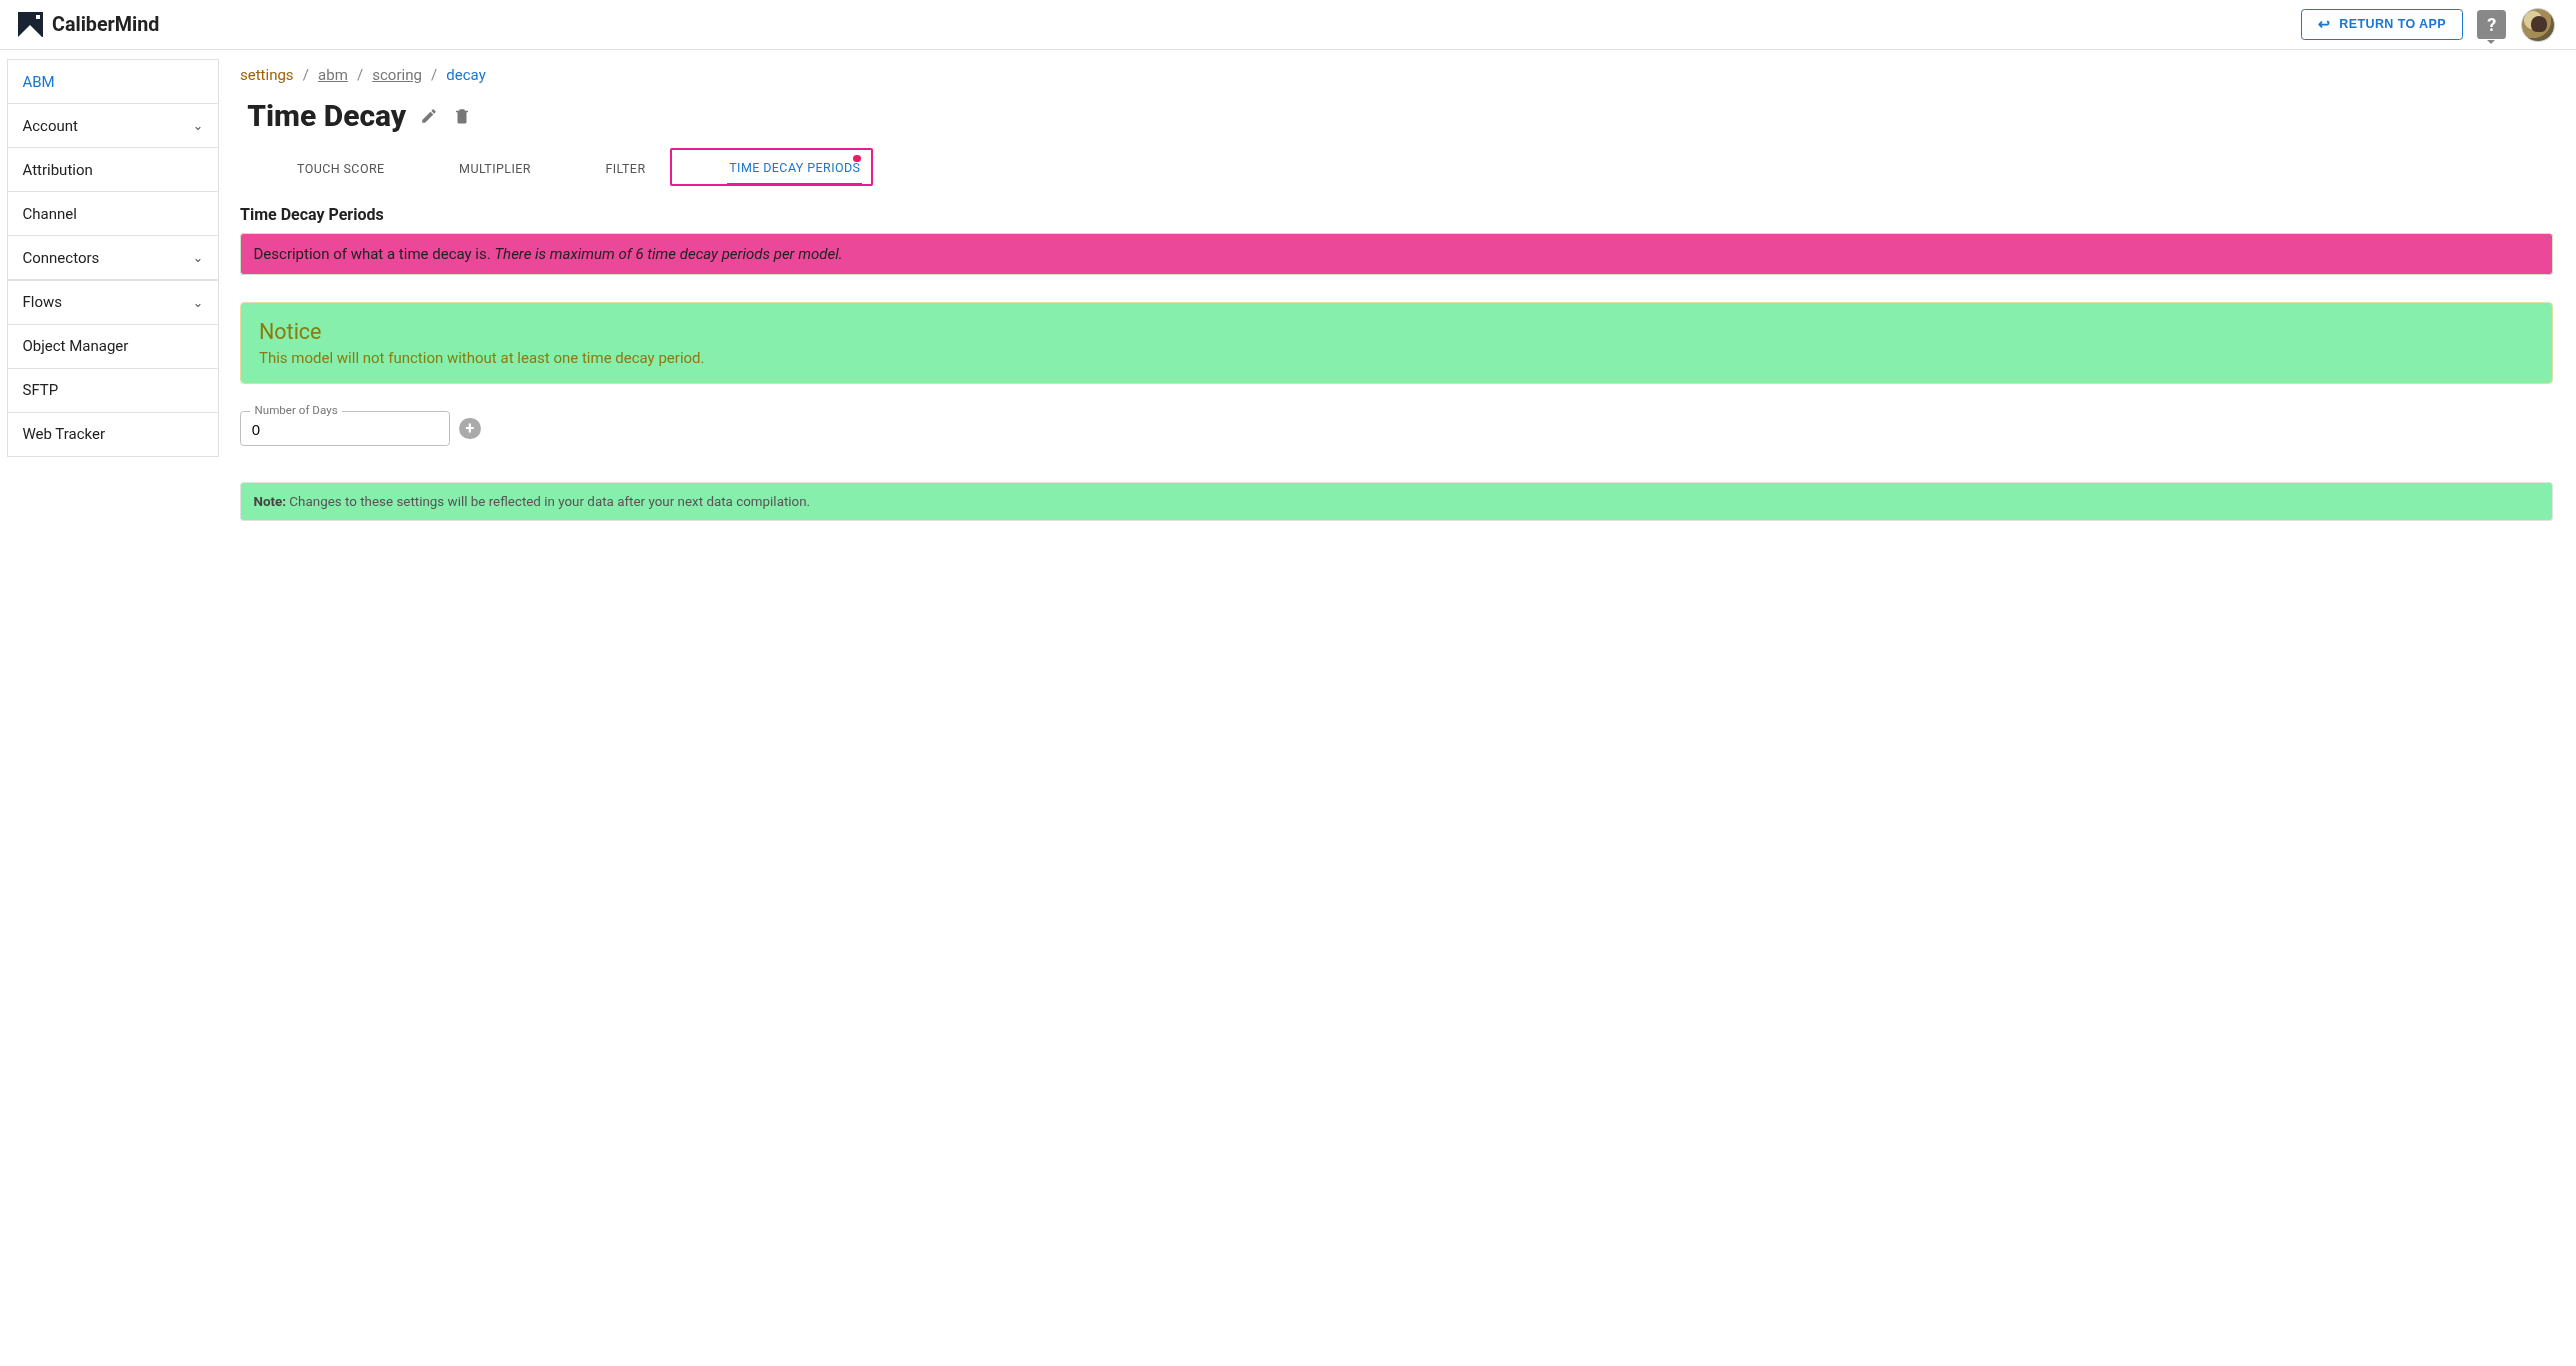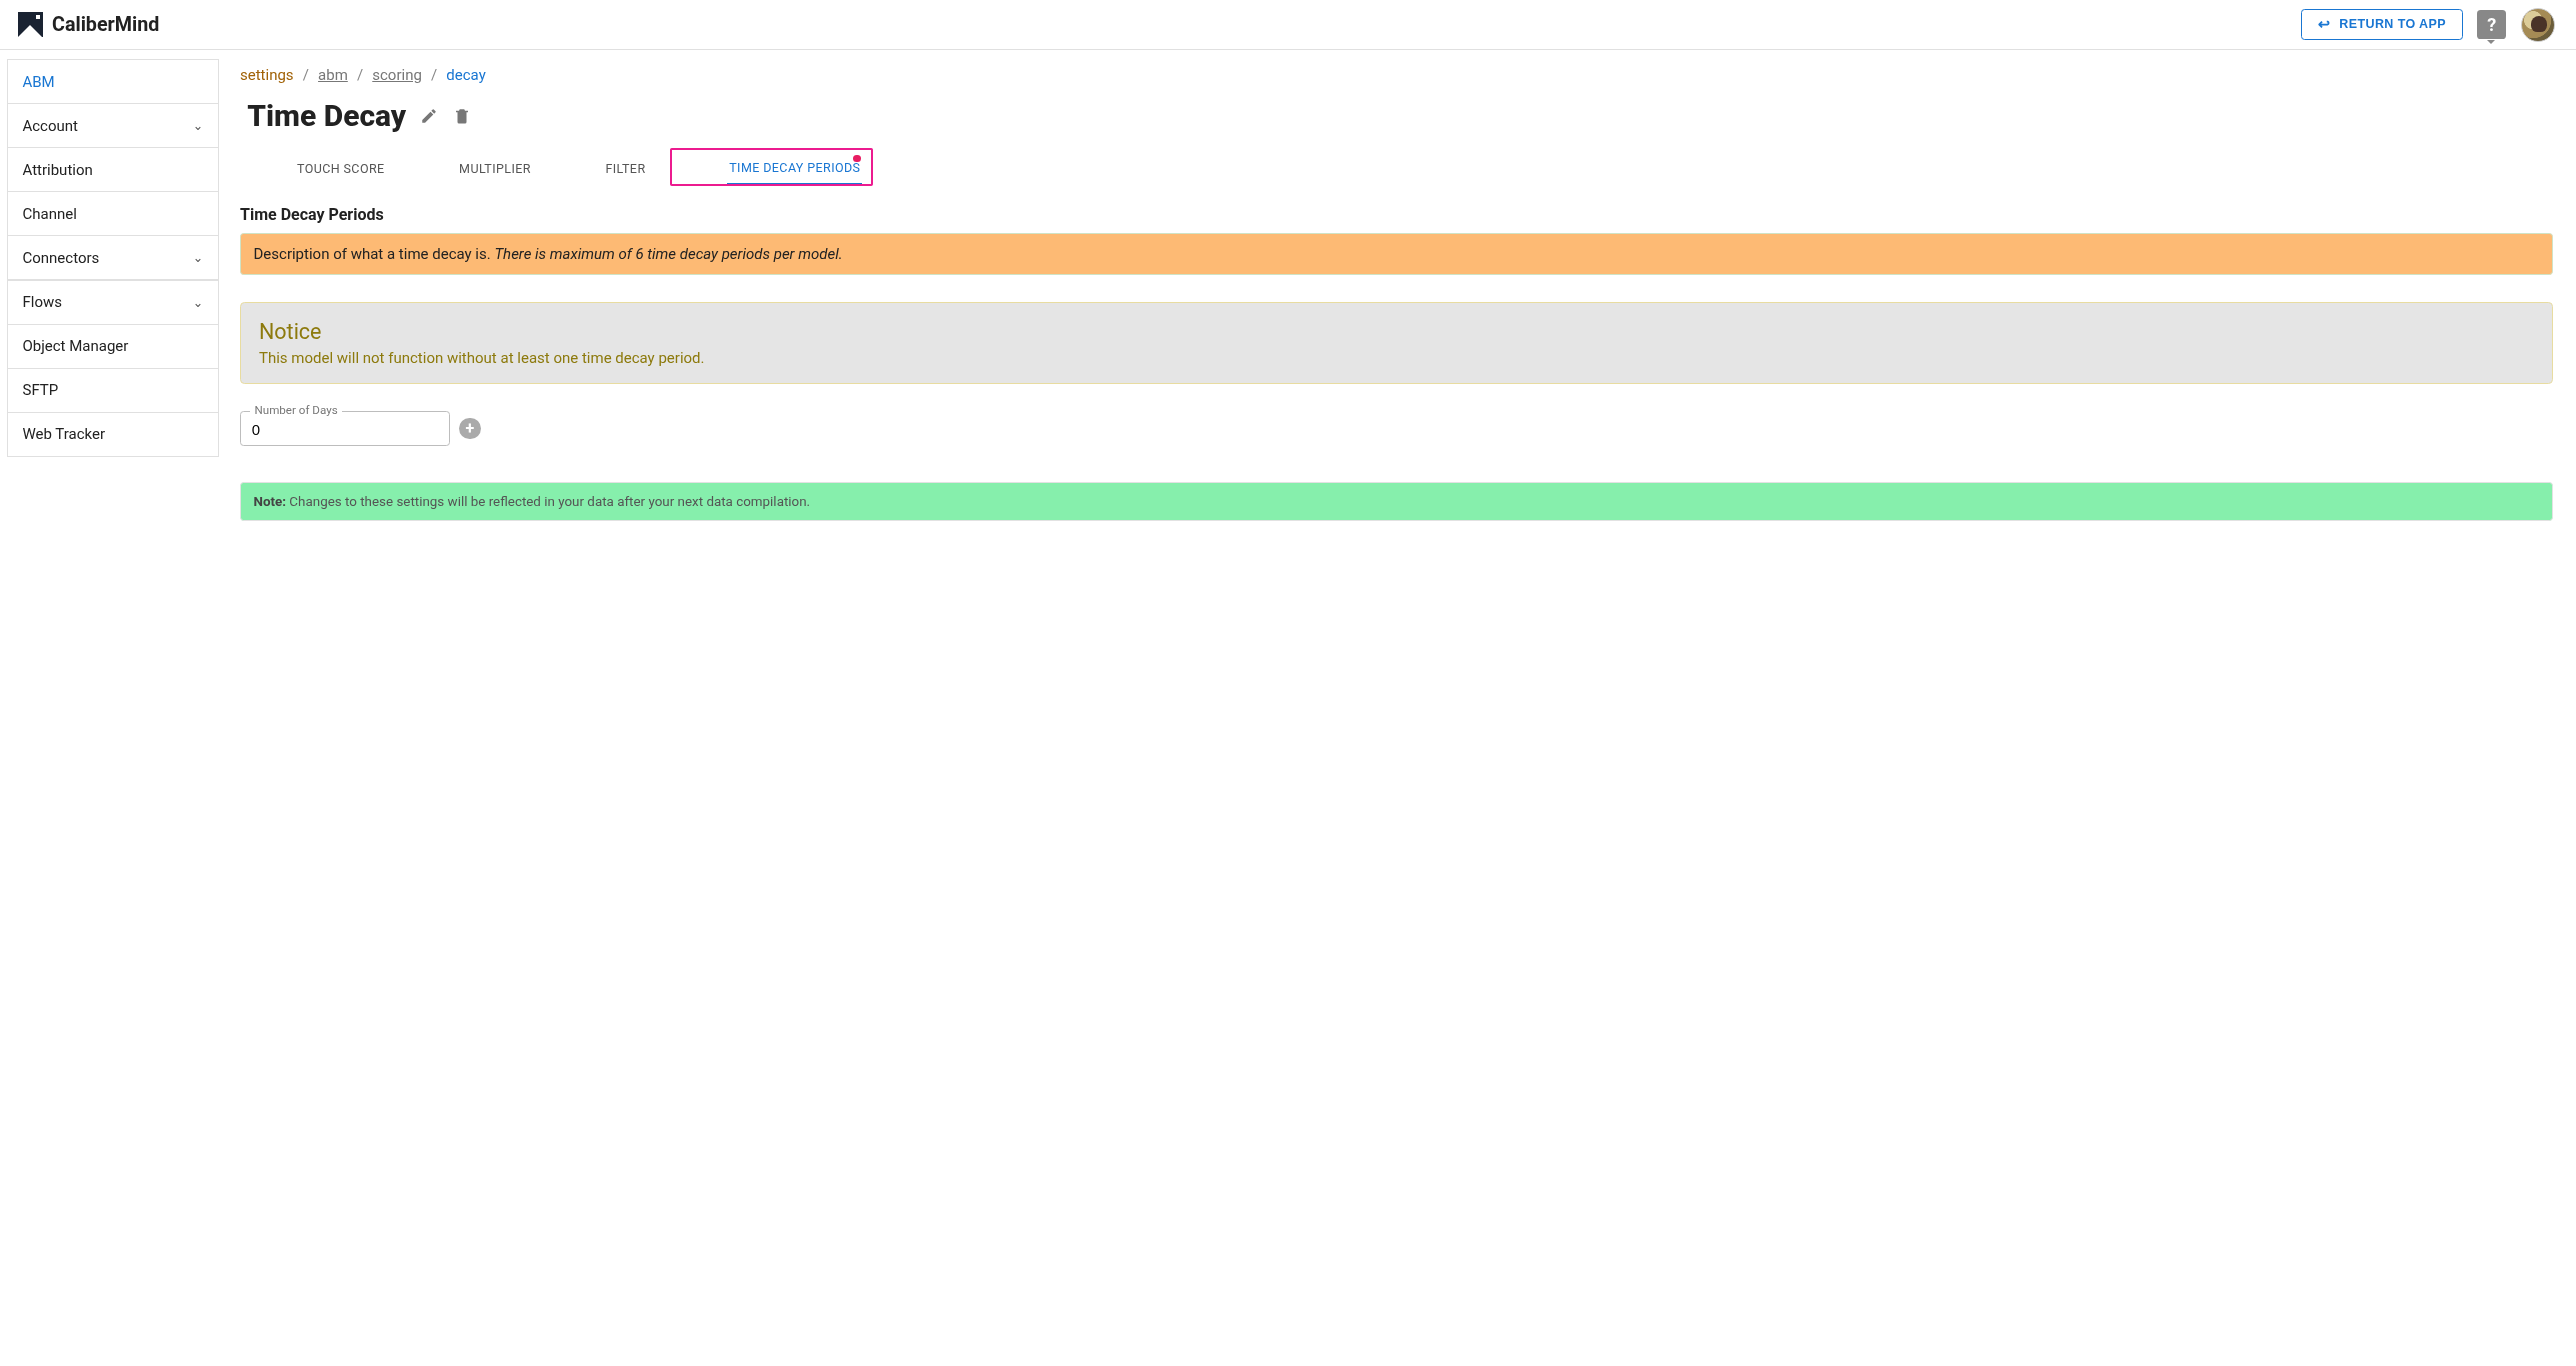--- a/index.html
+++ b/index.html
@@ -207,30 +207,30 @@
     }
     
     .section-title {
       font-size: 16px;
       font-weight: 700;
       margin-bottom: 9px;
     }
     
     .info-box {
       border: 0.9px solid #cfe3c6;
-      background: #fdba74;
+      background: #ec4899;
       border-radius: 3.6px;
       padding: 10.7px 12.5px;
       font-size: 15px;
       margin-bottom: 27px;
     }
     .info-box em { font-style: italic; }
     
     .notice-box {
-      background: #e5e5e5;
+      background: #86efac;
       border: 0.9px solid #e8dca0;
       border-radius: 4.5px;
       padding: 16px 18px;
       margin-bottom: 27px;
     }
     .notice-title {
       color: #8d7a0d;
       font-size: 21.5px;
       margin-bottom: 5.4px;
     }

